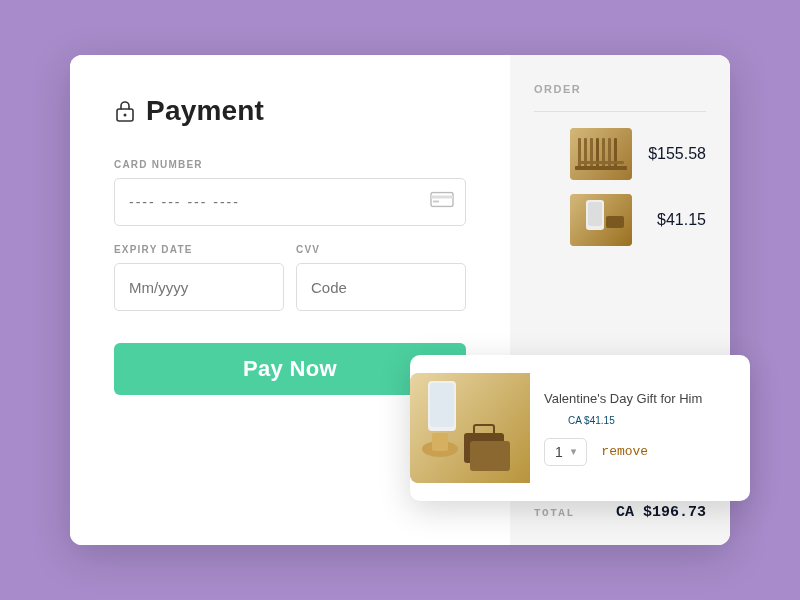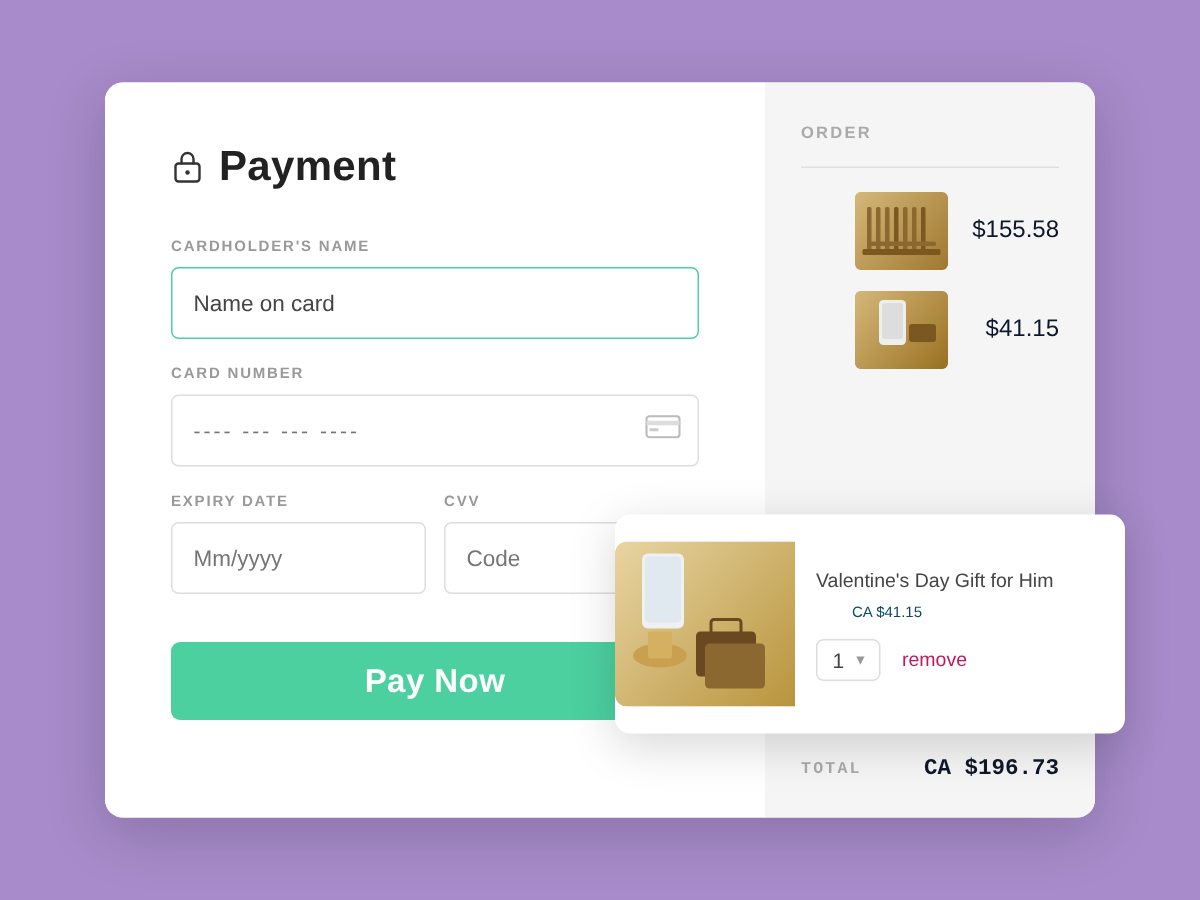--- a/index.html
+++ b/index.html
@@ -225,21 +225,21 @@
     }
     .total-value {
       font-size: 15px;
       font-weight: 600;
       color: #0f172a;
     }
 
     
     .tooltip-card {
       position: absolute;
-      bottom: 56px;
+      bottom: 44px;
       right: -20px;
       width: 340px;
       background: #fff;
       border-radius: 10px;
       box-shadow: 0 8px 32px rgba(0,0,0,0.16);
       display: flex;
       align-items: center;
       padding: 18px 18px 18px 0;
       gap: 0;
       z-index: 10;
@@ -315,47 +315,44 @@
     .qty-value {
       font-size: 14px;
       color: #444;
     }
     .qty-chevron {
       font-size: 11px;
       color: #999;
     }
     .remove-btn {
       font-size: 13px;
-      color: #be185d;
+      color: #a16207;
       cursor: pointer;
       background: none;
       border: none;
+      font-family: Liberation Mono, monospace;
     }
   </style>
 </head>
 <body>
 
 <div class="main-card">
 
   <div class="left-panel">
     <div class="payment-header">
       <div class="lock-icon">
         <svg width="20" height="22" viewBox="0 0 20 22" fill="none" xmlns="http://www.w3.org/2000/svg">
           <rect x="2" y="9" width="16" height="12" rx="2" stroke="#333" stroke-width="1.6" fill="none"></rect>
           <path d="M6 9V6a4 4 0 0 1 8 0v3" stroke="#333" stroke-width="1.6" fill="none" stroke-linecap="round"></path>
           <circle cx="10" cy="15" r="1.5" fill="#333"></circle>
         </svg>
       </div>
       <h1 class="payment-title">Payment</h1>
     </div>
 
-    <div class="field-group">
-      <label class="field-label">CARDHOLDER'S NAME</label>
-      <input class="field-input active-border" type="text" value="Name on card" placeholder="Name on card" style="">
-    </div>
 
     <div class="field-group">
       <label class="field-label">CARD NUMBER</label>
       <div class="card-number-wrapper">
         <input class="field-input" type="text" placeholder="---- --- --- ----" style="">
         <span class="card-icon">
           <svg width="24" height="16" viewBox="0 0 24 16" fill="none">
             <rect x="1" y="1" width="22" height="14" rx="2" stroke="#bbb" stroke-width="1.4" fill="none"></rect>
             <rect x="1" y="4" width="22" height="3" fill="#ddd"></rect>
             <rect x="3" y="9" width="6" height="2" rx="0.5" fill="#ccc"></rect>

